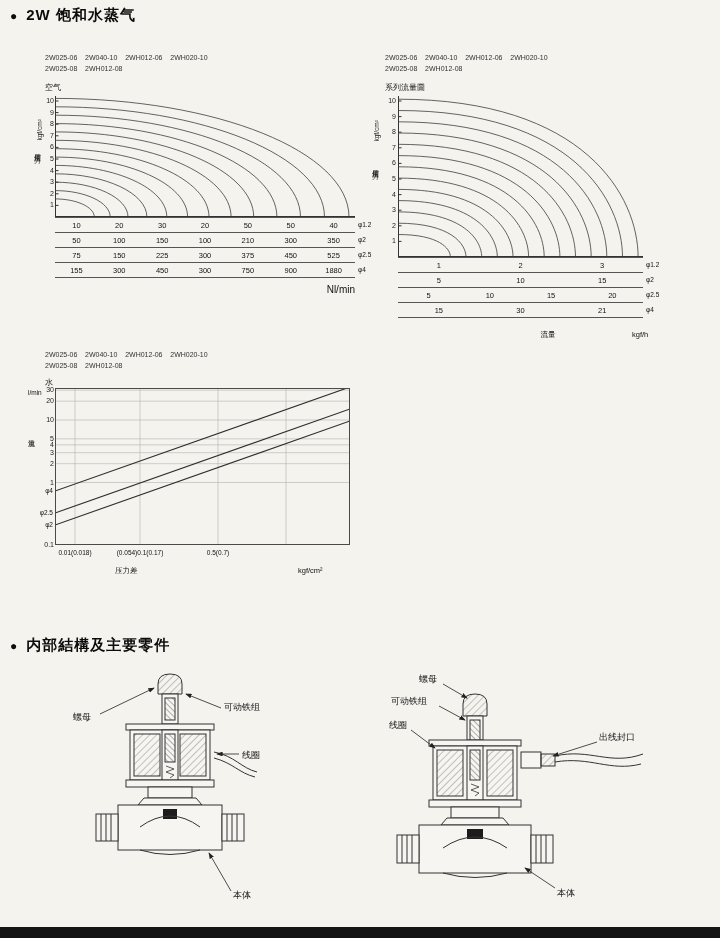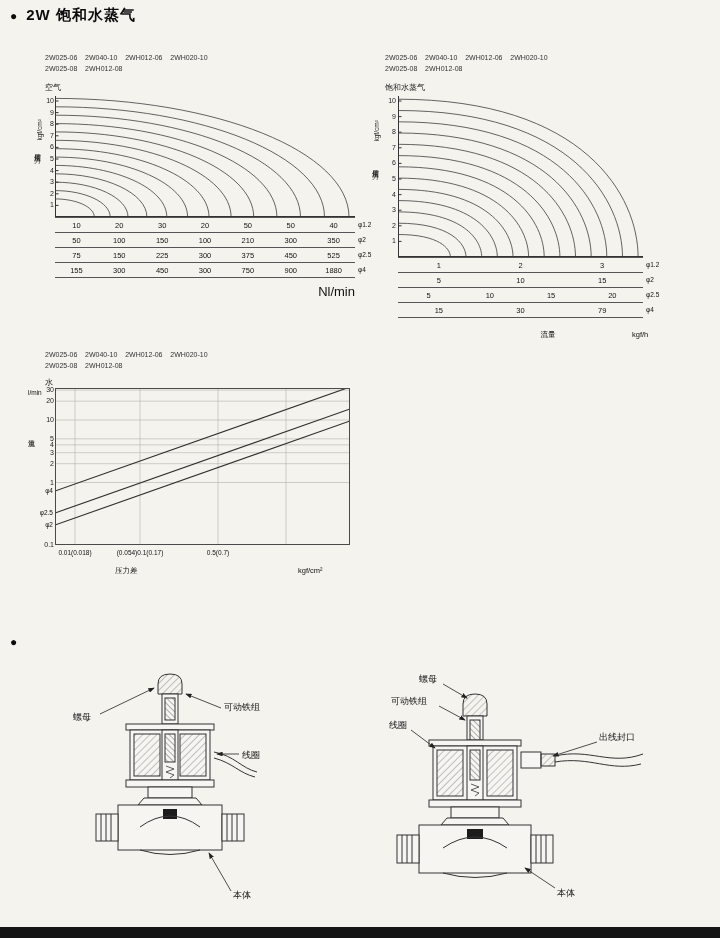--- a/index.html
+++ b/index.html
@@ -18,21 +18,21 @@
   .curve{fill:none;stroke:#3d3d3d;stroke-width:0.8}
   .axis{stroke:#333;stroke-width:1}
   .grid{stroke:#b3b2ab;stroke-width:0.6}
   .frame{fill:none;stroke:#4a4a4a;stroke-width:1}
   .flowline{fill:none;stroke:#2f2f2f;stroke-width:1.1}
   .scale-table{position:absolute;border-bottom:1px solid #555}
   .scale-row{display:flex;height:15px;border-top:1px solid #555;align-items:center}
   .scale-cell{flex:1;text-align:center;font-size:7.5px;color:#111}
   .phi-col{position:absolute}
   .phi-label{height:15px;line-height:15px;font-size:6.5px;color:#111;white-space:nowrap}
-  .xunit{position:absolute;font-size:13px;color:#111;white-space:nowrap}
+  .xunit{position:absolute;font-size:10px;color:#111;white-space:nowrap}
   .xtick{position:absolute;transform:translateX(-50%);font-size:6.5px;white-space:nowrap;color:#111}
   .philabel-water{position:absolute;right:1px;font-size:6.5px;height:8px;line-height:8px;color:#111;white-space:nowrap}
   .axis-label{position:absolute;font-size:7.5px;color:#111;white-space:nowrap}
   .bottom-bar{position:absolute;left:0;bottom:0;width:720px;height:11px;background:#141414}
   svg{position:absolute}
   svg text{font-family:"Liberation Sans",sans-serif}
 </style>
 </head>
 <body>
 
@@ -129,21 +129,21 @@
       <div class="phi-label">φ2</div>
       <div class="phi-label">φ2.5</div>
       <div class="phi-label">φ4</div>
     </div>
   <div class="xunit" style="left:21px;top:232px;width:300px;text-align:right">Nl/min</div>
 </div>
 
 <div class="chart" style="left:368px;top:52px;width:302px;height:295px">
   <div class="models" style="left:17px;top:1px">2W025-06    2W040-10    2WH012-06    2WH020-10</div>
   <div class="models" style="left:17px;top:12px">2W025-08    2WH012-08</div>
-  <div class="medium" style="left:17px;top:30px">饱和水蒸气</div>
+  <div class="medium" style="left:17px;top:30px">系列流量圖</div>
   <div class="vrot" style="left:-14px;top:64px;width:44px">kgf/cm²</div>
   <div class="vcjk" style="left:2px;top:112px;height:64px">使用压力</div>
   <div class="yticks" id="steam-yticks" style="left:14px;top:44px;width:14px;height:161px">
       <div class="ytick" style="top: 1px;">10</div>
       <div class="ytick" style="top: 16.6px;">9</div>
       <div class="ytick" style="top: 32.2px;">8</div>
       <div class="ytick" style="top: 47.8px;">7</div>
       <div class="ytick" style="top: 63.4px;">6</div>
       <div class="ytick" style="top: 79px;">5</div>
       <div class="ytick" style="top: 94.6px;">4</div>
@@ -191,21 +191,21 @@
       </div>
       <div class="scale-row">
         <div class="scale-cell">5</div>
         <div class="scale-cell">10</div>
         <div class="scale-cell">15</div>
         <div class="scale-cell">20</div>
       </div>
       <div class="scale-row">
         <div class="scale-cell">15</div>
         <div class="scale-cell">30</div>
-        <div class="scale-cell">79</div>
+        <div class="scale-cell">21</div>
       </div>
     </div>
   <div class="phi-col" id="steam-phis" style="left:278px;top:205px">
       <div class="phi-label">φ1.2</div>
       <div class="phi-label">φ2</div>
       <div class="phi-label">φ2.5</div>
       <div class="phi-label">φ4</div>
     </div>
   <div class="axis-label" style="left:150px;top:278px;width:60px;text-align:center">流量</div>
   <div class="axis-label" style="left:264px;top:278px">kgf/h</div>
@@ -253,20 +253,21 @@
       <div class="xtick" style="left: 20px;">0.01(0.018)</div>
       <div class="xtick" style="left: 85px;">(0.054)0.1(0.17)</div>
       <div class="xtick" style="left: 163px;">0.5(0.7)</div>
     </div>
   <div class="axis-label" style="left:91px;top:218px">压力差</div>
   <div class="axis-label" style="left:274px;top:218px">kgf/cm²</div>
 </div>
 
 <div class="sec-title" style="left:10px;top:636px">
   <span class="bullet">●</span>
+  <span>内部結構及主要零件</span>
 </div>
 
 <svg id="valve-left" viewBox="0 0 270 255" style="left:45px;top:662px" width="270" height="255">
   <defs>
     <pattern id="hA" width="5" height="5" patternUnits="userSpaceOnUse" patternTransform="rotate(45)">
       <line x1="0" y1="0" x2="0" y2="5" stroke="#8a8a8a" stroke-width="1"></line>
     </pattern>
     <pattern id="hB" width="4" height="4" patternUnits="userSpaceOnUse" patternTransform="rotate(-45)">
       <line x1="0" y1="0" x2="0" y2="4" stroke="#666" stroke-width="1"></line>
     </pattern>

